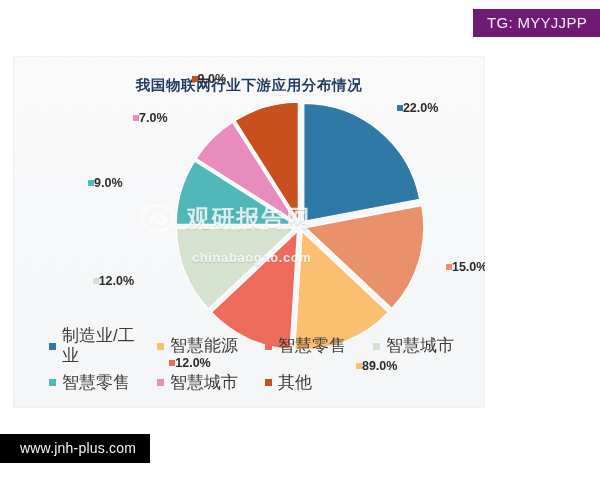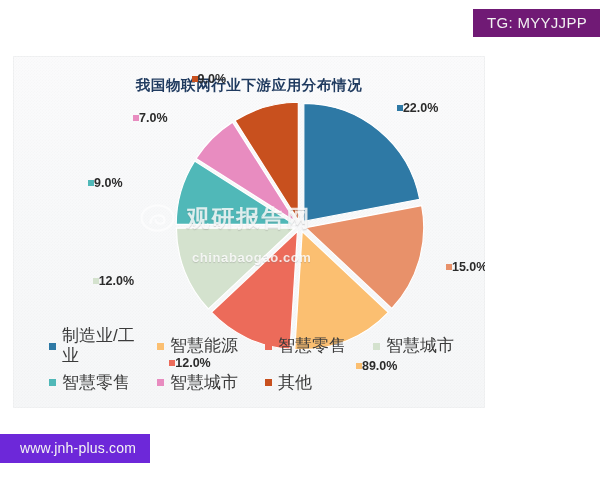--- a/index.html
+++ b/index.html
@@ -29,21 +29,21 @@
     padding: 6px 13px 7px 14px;
     line-height: 1;
     white-space: nowrap;
   }
 
   
   .url-badge {
     position: absolute;
     left: 0;
     bottom: 17px;
-    background: #6d28d9;
+    background: #000000;
     color: #f4f4f4;
     font-size: 14px;
     letter-spacing: .2px;
     padding: 7px 14px 8px 20px;
     line-height: 1;
     white-space: nowrap;
   }
 
   
   .chart-card {

